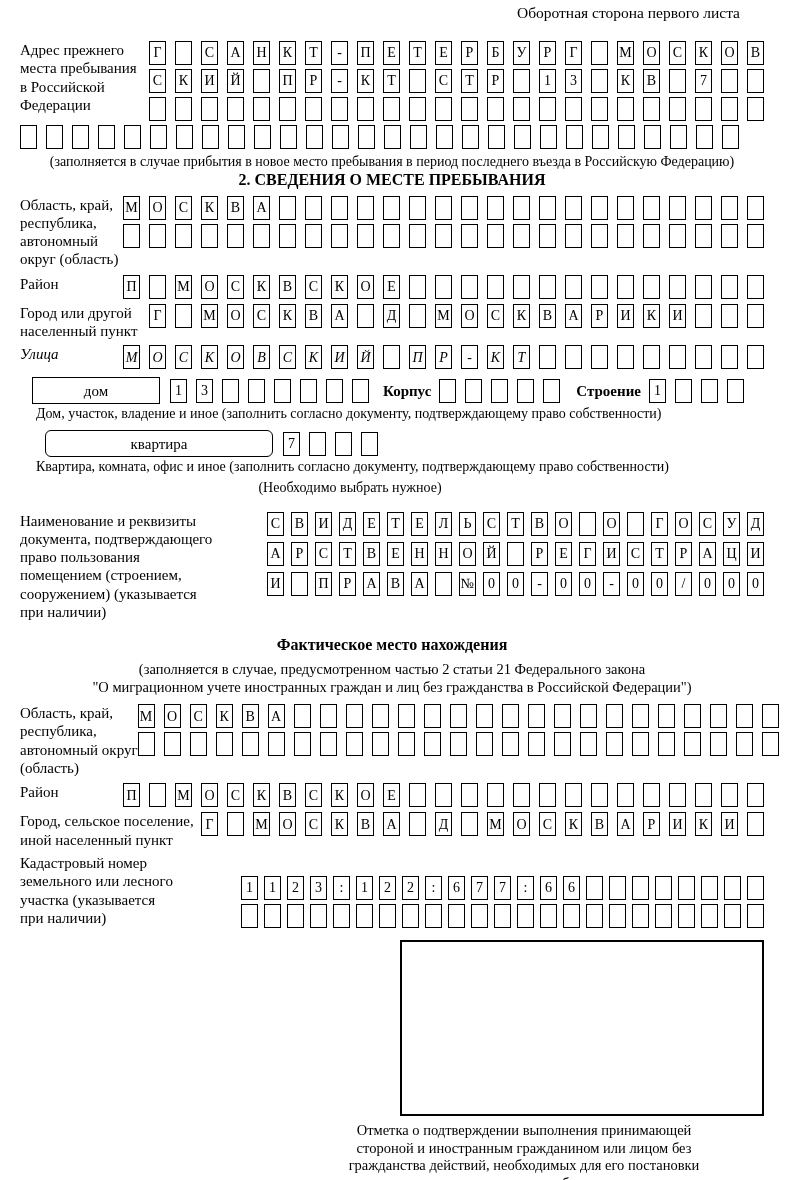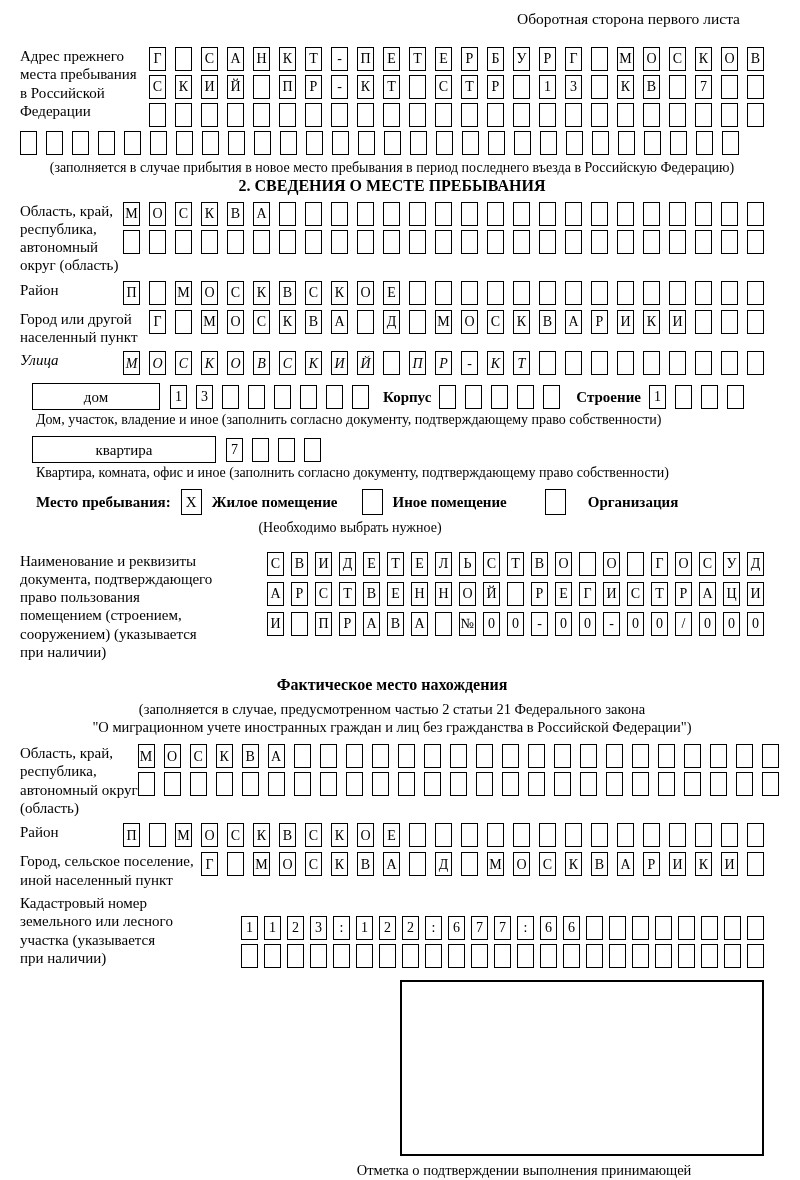--- a/index.html
+++ b/index.html
@@ -1,18 +1,18 @@
 <!DOCTYPE html>
 <html><head>
 <meta charset="utf-8">
 <style>
   html,body{margin:0;padding:0;background:#fff;}
   .page{
     width:800px;height:1180px;box-sizing:border-box;
-    padding:10px 36px 0 20px;
+    padding:4px 36px 0 20px;
     background:#fff;color:#000;
     font-family:"Liberation Serif","DejaVu Serif",serif;
     font-size:15px;line-height:1.22;overflow:hidden;
   }
   .hdr{ text-align:right; margin-right:24px; font-size:15.5px; }
   .blk{ display:flex; align-items:flex-start; margin-top:10px; }
   .lbl{ white-space:pre-line; flex:none; font-size:15px; }
   .grid{ display:flex; gap:9px; margin-left:auto; }
   .grid.tight{ gap:7px; }
   .grid.tighter{ gap:6px; }
@@ -356,39 +356,30 @@
     <div class="grid" style="margin-left:8px;">
         <span class="cell">1</span>
         <span class="cell"></span>
         <span class="cell"></span>
         <span class="cell"></span>
       </div>
   </div>
   <div class="left-note">Дом, участок, владение и иное (заполнить согласно документу, подтверждающему право собственности)</div>
 
   <div class="inline-row">
-    <div class="widebox" style="width:184px;margin-left:12px;">квартира</div>
+    <div class="widebox" style="width:228px;margin-left:25px;border-radius:6px;">квартира</div>
     <div class="grid" style="margin-left:10px;">
         <span class="cell">7</span>
         <span class="cell"></span>
         <span class="cell"></span>
         <span class="cell"></span>
       </div>
   </div>
   <div class="left-note">Квартира, комната, офис и иное (заполнить согласно документу, подтверждающему право собственности)</div>
 
-  <div class="inline-row" style="margin-left:16px;">
-    <div class="seg-lbl">Место пребывания:</div>
-    <div class="chk" style="margin-left:10px;">X</div>
-    <div class="seg-lbl" style="margin-left:10px;">Жилое помещение</div>
-    <div class="chk" style="margin-left:24px;"></div>
-    <div class="seg-lbl" style="margin-left:10px;">Иное помещение</div>
-    <div class="chk" style="margin-left:38px;"></div>
-    <div class="seg-lbl" style="margin-left:22px;">Организация</div>
-  </div>
   <div class="mesto-note">(Необходимо выбрать нужное)</div>
 
   <div class="blk" style="margin-top:15px;gap:35px;">
     <div class="lbl">Наименование и реквизиты
 документа, подтверждающего
 право пользования
 помещением (строением,
 сооружением) (указывается
 при наличии)</div>
     <div class="rows" style="gap:6px;">

